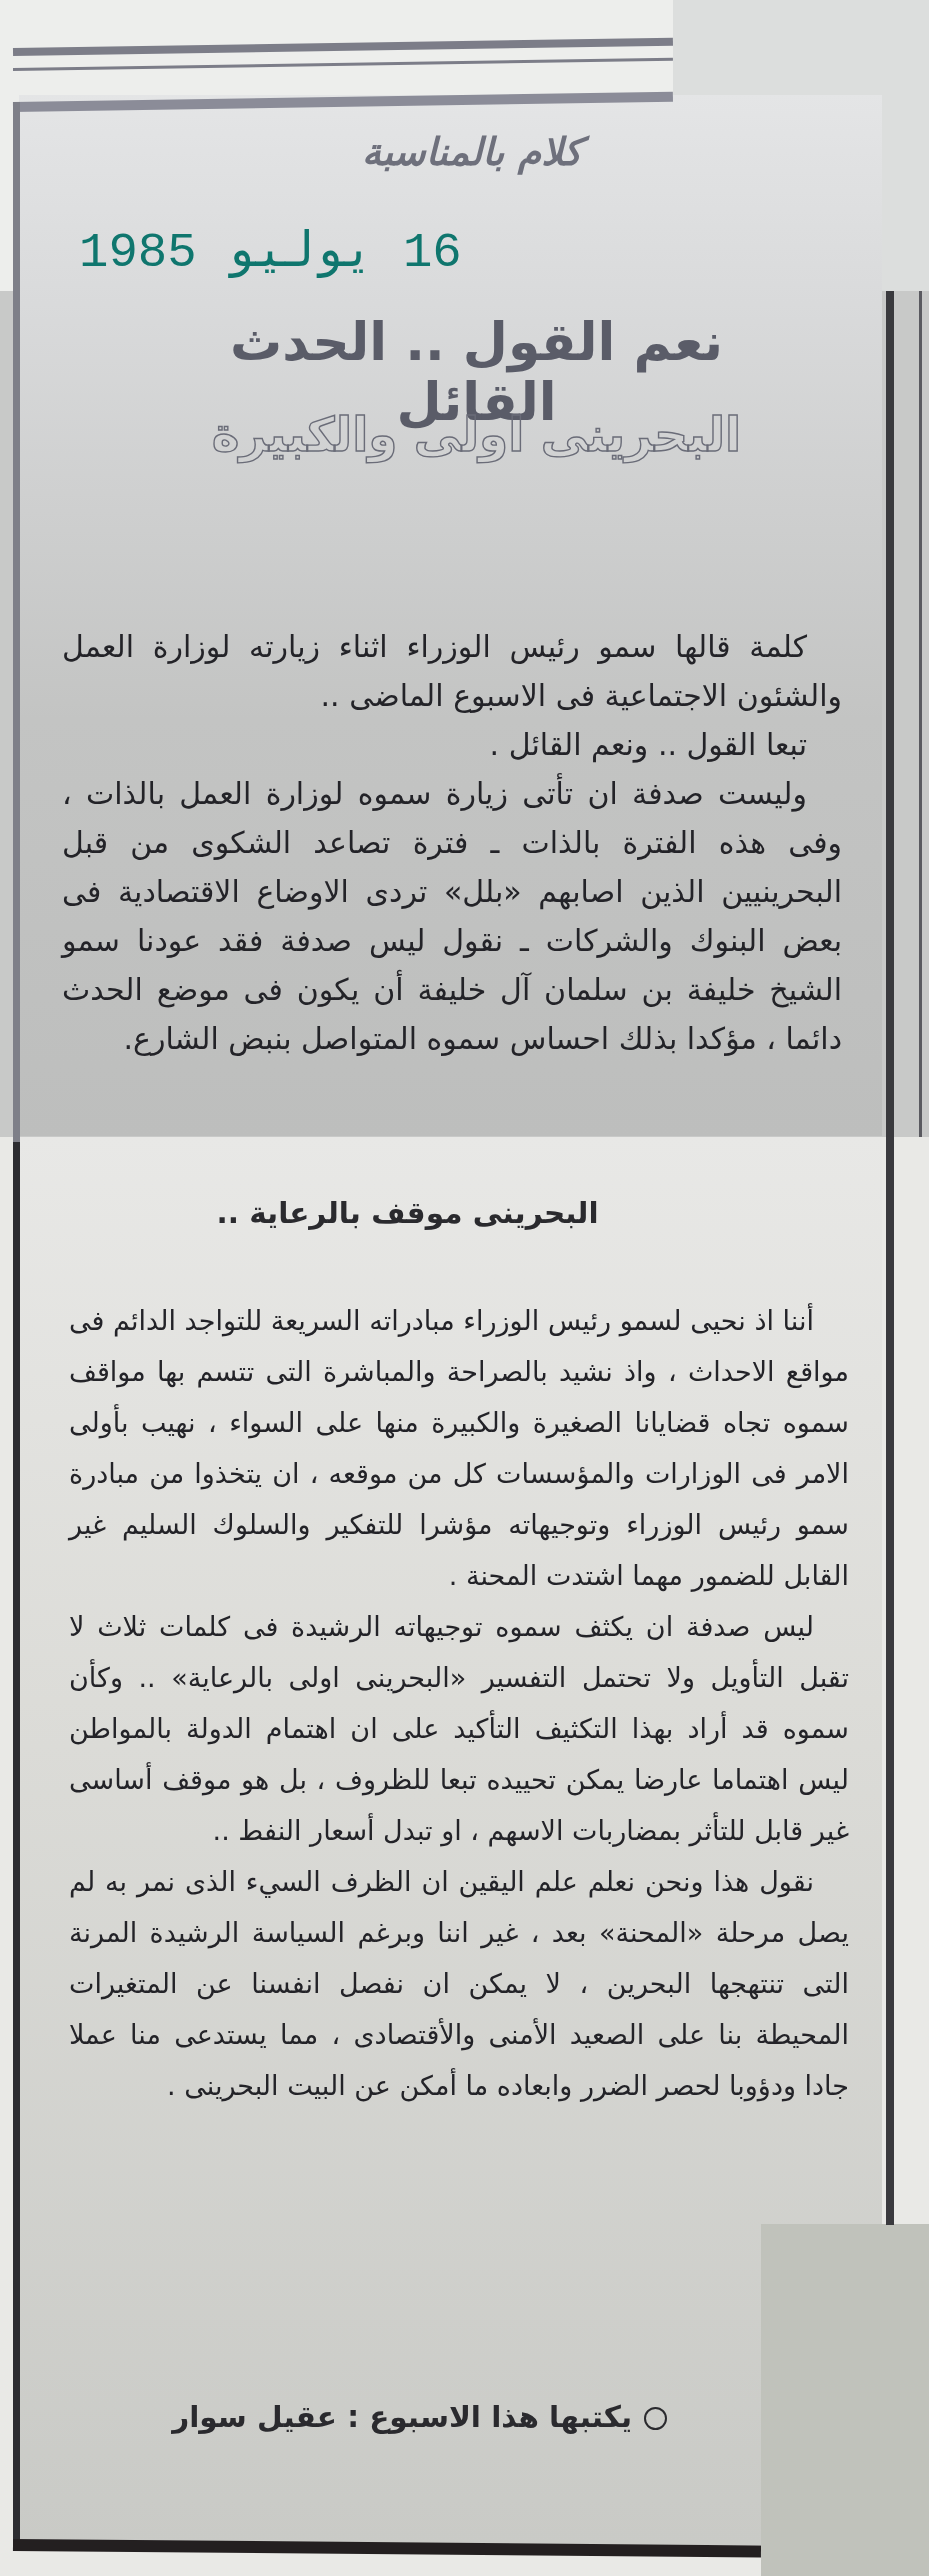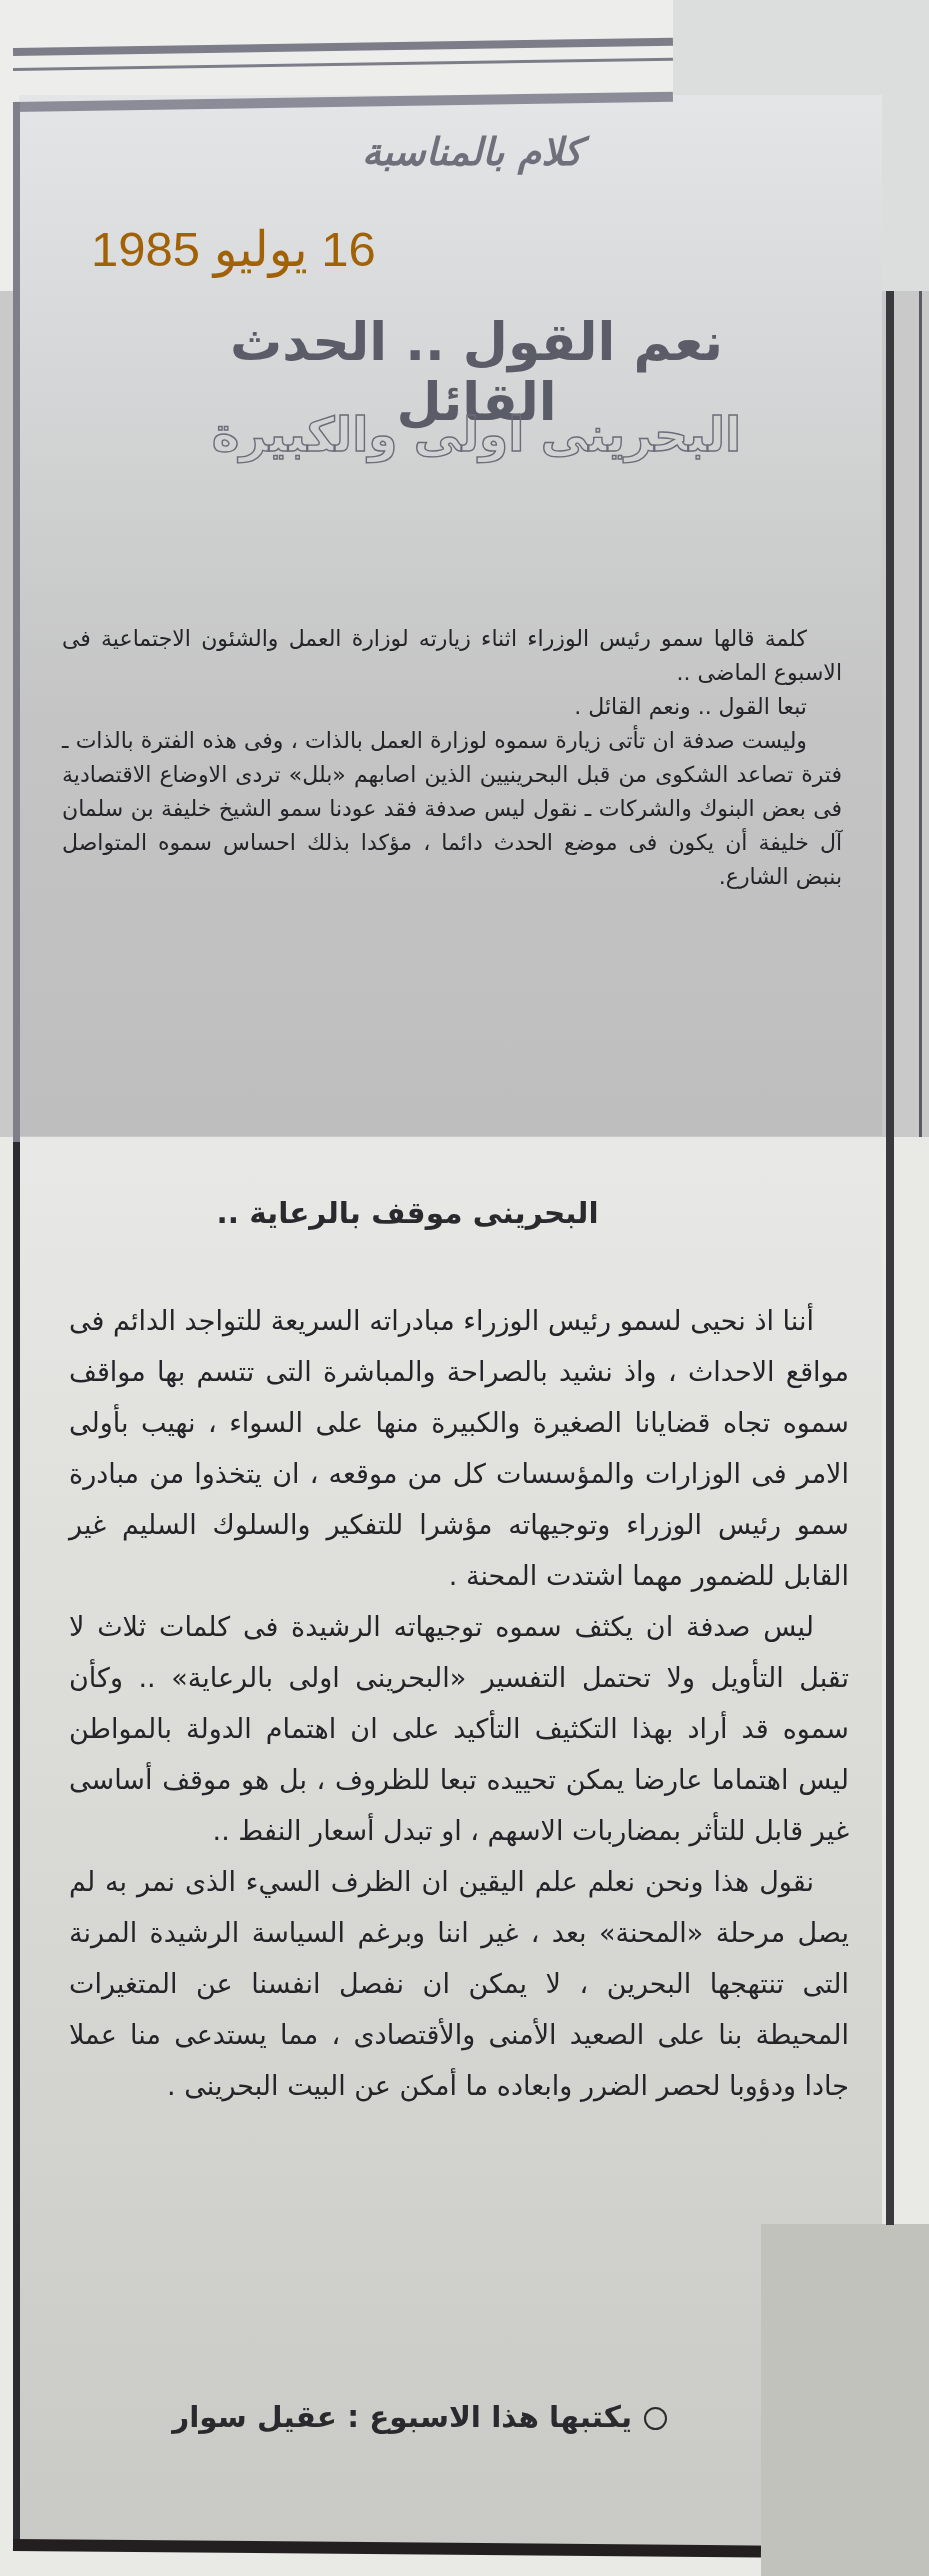--- a/index.html
+++ b/index.html
@@ -31,36 +31,36 @@
   .box-right-outer { left: 919px; top: 291px; width: 2.6px; height: 846px; background: #5a5a60; }
   .box-bottom { left: 13px; top: 2539px; width: 748px; height: 12px; background: #231f20; transform: rotate(0.5deg); transform-origin: left; }
 
   
   .kicker {
     left: 329px; top: 130px; width: 286px; text-align: center;
     font-family: "DejaVu Sans", sans-serif; font-weight: bold; font-size: 38px;
     color: #6e707c; direction: rtl; font-style: italic;
   }
   .date-stamp {
-    left: 91px; top: 221px; font-family: Liberation Sans, sans-serif;
-    font-size: 49px; color: #a16207; direction: rtl; unicode-bidi: plaintext;
+    left: 79px; top: 221px; font-family: Liberation Mono, monospace;
+    font-size: 49px; color: #0f766e; direction: rtl; unicode-bidi: plaintext;
   }
   .headline {
     left: 173px; top: 312px; width: 607px; text-align: center; direction: rtl;
     font-family: "DejaVu Sans", sans-serif; font-weight: bold; font-size: 52px;
     color: #5a5c68; letter-spacing: 0.9px;
   }
   .subheadline {
     left: 173px; top: 407px; width: 607px; text-align: center; direction: rtl;
     font-family: "DejaVu Sans", sans-serif; font-weight: bold; font-size: 47px;
     color: transparent; -webkit-text-stroke: 1.4px #6a6c78; letter-spacing: 1.7px;
   }
   .body-block {
     direction: rtl; text-align: justify; text-align-last: right;
-    font-family: "DejaVu Sans", sans-serif; font-size: 22px; line-height: 34px;
+    font-family: "DejaVu Sans", sans-serif; font-size: 30px; line-height: 49px;
     color: #232328;
   }
   .section-1 { left: 62px; top: 622px; width: 780px; }
   .para { margin: 0; text-indent: 35px; }
   .section-heading {
     left: 156px; top: 1196px; width: 503px; text-align: center; direction: rtl;
     font-family: "DejaVu Sans", sans-serif; font-weight: bold; font-size: 29.5px;
     color: #2a2a2e;
   }
   .section-2 { left: 69px; top: 1295px; width: 780px; line-height: 51px; font-size: 27px; }

